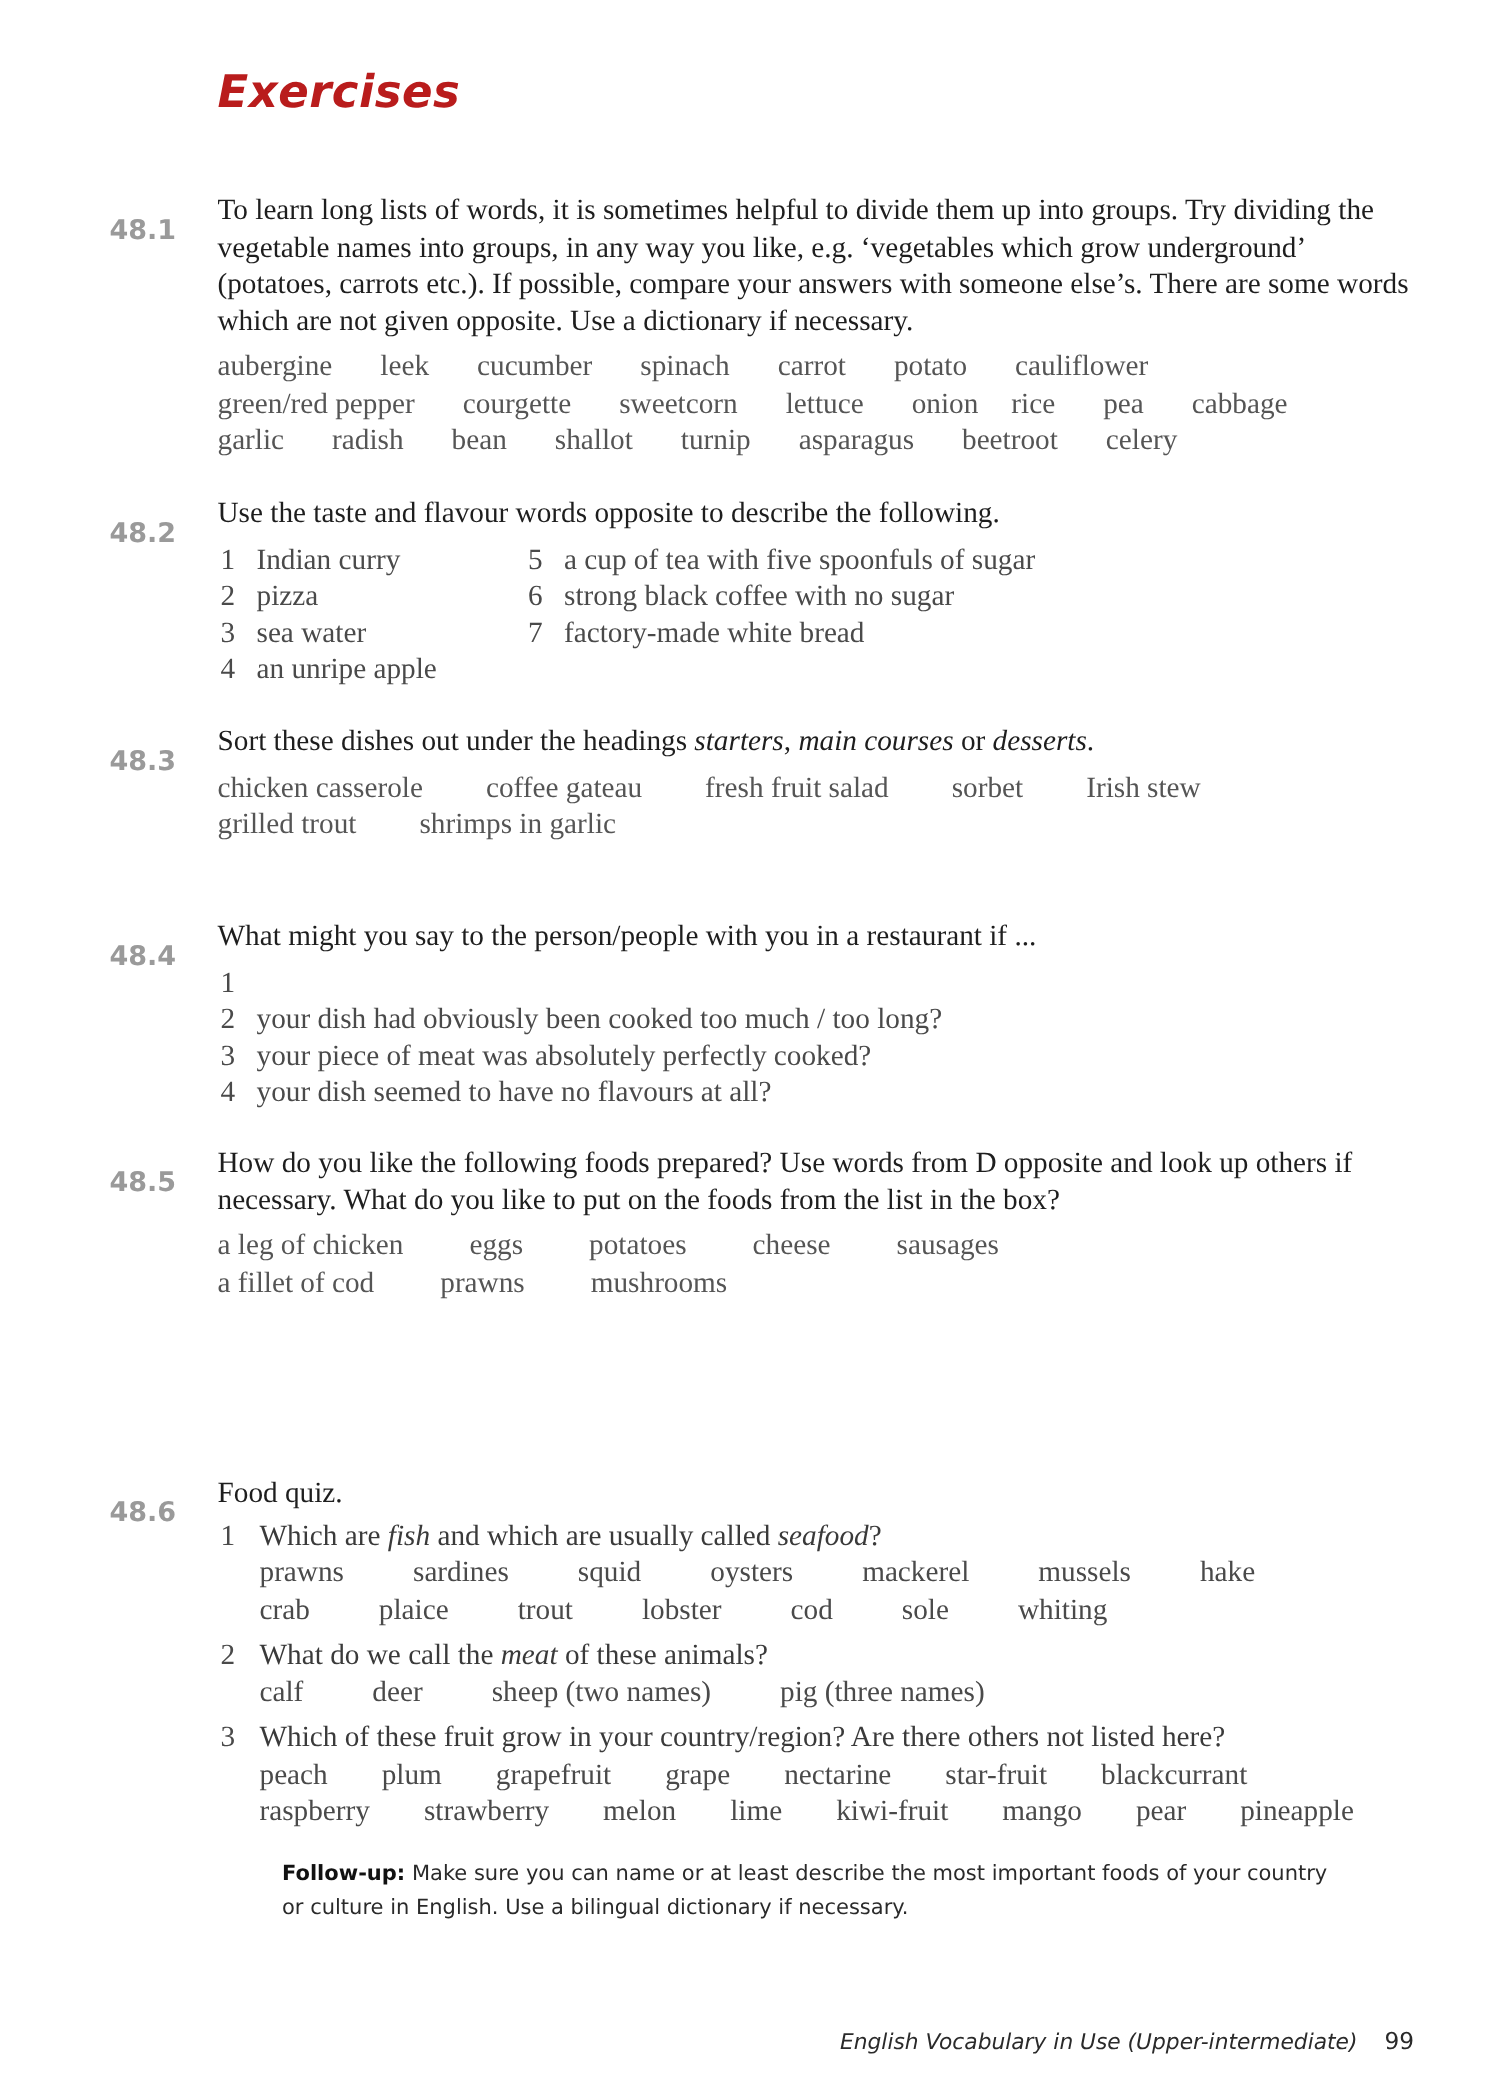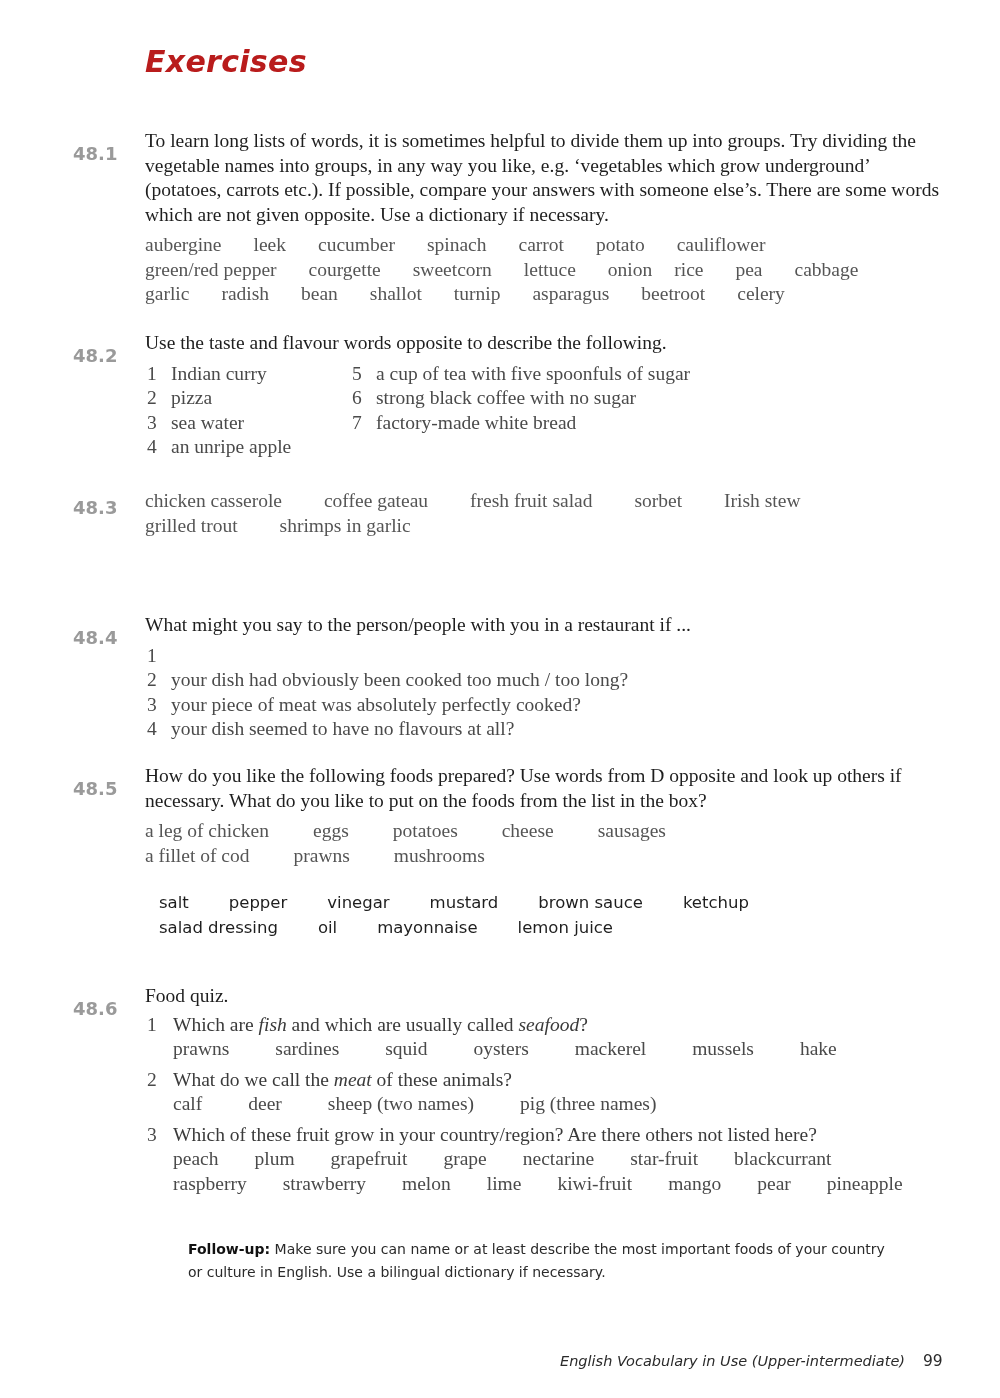--- a/index.html
+++ b/index.html
@@ -120,20 +120,23 @@
             <span>factory-made white bread</span>
           </div>
         </div>
     </div>
   </div>
 </section>
 
 <section class="ex" style="top:487px;">
   <div class="ex-num">48.3</div>
   <div class="ex-body" style="top:-4px;">
+    <p class="instr">
+      <span>Sort these dishes out under the headings </span><i>starters</i><span>, </span><i>main courses</i><span> or </span><i>desserts</i><span>.</span>
+    </p>
     <div class="words">
         <div class="wrow">
           <span style="margin-right: 42px;">chicken casserole</span>
           <span style="margin-right: 42px;">coffee gateau</span>
           <span style="margin-right: 42px;">fresh fruit salad</span>
           <span style="margin-right: 42px;">sorbet</span>
           <span style="margin-right: 42px;">Irish stew</span>
         </div>
         <div class="wrow">
           <span style="margin-right: 42px;">grilled trout</span>
@@ -178,36 +181,20 @@
           <span style="margin-right: 44px;">a leg of chicken</span>
           <span style="margin-right: 44px;">eggs</span>
           <span style="margin-right: 44px;">potatoes</span>
           <span style="margin-right: 44px;">cheese</span>
           <span style="margin-right: 44px;">sausages</span>
         </div>
         <div class="wrow">
           <span style="margin-right: 44px;">a fillet of cod</span>
           <span style="margin-right: 44px;">prawns</span>
           <span style="margin-right: 44px;">mushrooms</span>
-        </div>
-      </div>
-    <div class="box">
-        <div class="wrow">
-          <span style="margin-right: 40px;">salt</span>
-          <span style="margin-right: 40px;">pepper</span>
-          <span style="margin-right: 40px;">vinegar</span>
-          <span style="margin-right: 40px;">mustard</span>
-          <span style="margin-right: 40px;">brown sauce</span>
-          <span style="margin-right: 40px;">ketchup</span>
-        </div>
-        <div class="wrow">
-          <span style="margin-right: 40px;">salad dressing</span>
-          <span style="margin-right: 40px;">oil</span>
-          <span style="margin-right: 40px;">mayonnaise</span>
-          <span style="margin-right: 40px;">lemon juice</span>
         </div>
       </div>
   </div>
 </section>
 
 <section class="ex" style="top:988px;">
   <div class="ex-num">48.6</div>
   <div class="ex-body" style="top:-4px; width:810px;">
     <p class="instr">Food quiz.</p>
 
@@ -217,20 +204,29 @@
         <div class="q"><span>Which are </span><i>fish</i><span> and which are usually called </span><i>seafood</i><span>?</span></div>
         <div class="quiz-words">
             <div class="wrow">
               <span style="margin-right: 46px;">prawns</span>
               <span style="margin-right: 46px;">sardines</span>
               <span style="margin-right: 46px;">squid</span>
               <span style="margin-right: 46px;">oysters</span>
               <span style="margin-right: 46px;">mackerel</span>
               <span style="margin-right: 46px;">mussels</span>
               <span style="margin-right: 46px;">hake</span>
+            </div>
+            <div class="wrow">
+              <span style="margin-right: 46px;">crab</span>
+              <span style="margin-right: 46px;">plaice</span>
+              <span style="margin-right: 46px;">trout</span>
+              <span style="margin-right: 46px;">lobster</span>
+              <span style="margin-right: 46px;">cod</span>
+              <span style="margin-right: 46px;">sole</span>
+              <span style="margin-right: 46px;">whiting</span>
             </div>
           </div>
       </div>
     </div>
 
     <div class="quiz-item" style="margin-top:6px;">
       <div class="n">2</div>
       <div>
         <div class="q"><span>What do we call the </span><i>meat</i><span> of these animals?</span></div>
         <div class="quiz-words">

